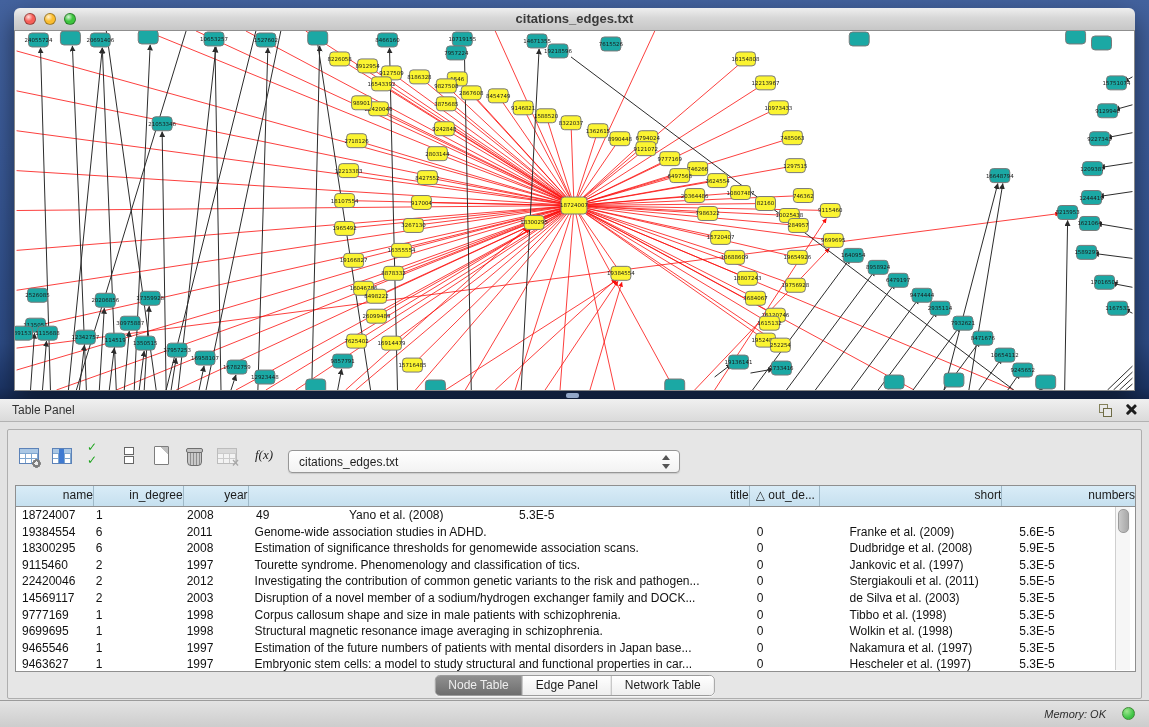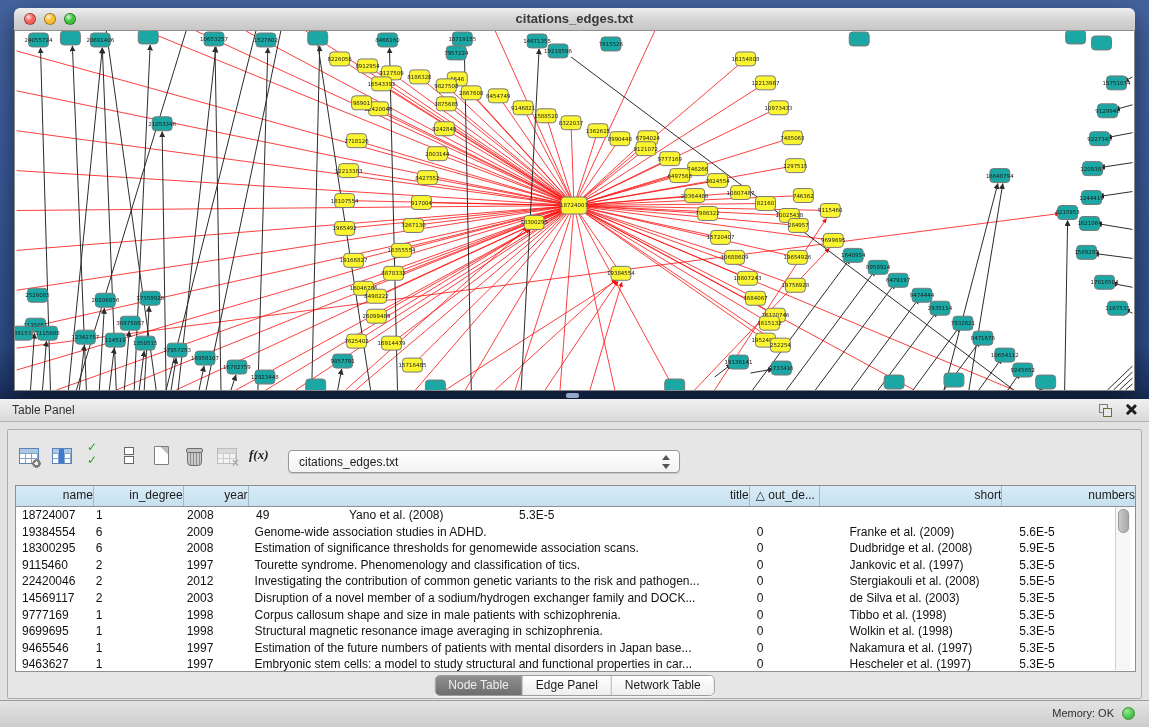--- a/index.html
+++ b/index.html
@@ -64,22 +64,22 @@
     border-radius:2px 2px 4px 4px;
     background:repeating-linear-gradient(90deg,#c9c9c9 0 2px,#8f8f8f 2px 3px),linear-gradient(#d8d8d8,#9a9a9a);}
   .trash-icon::after{content:"";left:5px;top:5px;width:15px;height:3px;border:1px solid #6f6f6f;border-radius:2px;background:#c4c4c4;}
   .delete-table-icon{opacity:.55;}
   .delete-table-icon::before{border-color:#9a9a9a;
     background-image:linear-gradient(#cfcfcf 0 4px,transparent 4px),
       repeating-linear-gradient(90deg,transparent 0 5px,#b5b5b5 5px 6px),
       repeating-linear-gradient(0deg,transparent 0 4px,#b5b5b5 4px 5px);}
   .delete-table-icon::after{content:"\00d7";right:1px;bottom:-1px;color:#777;font-size:12px;font-weight:bold;}
   .fx-function-icon{width:30px;}
-  .fx-function-icon span{position:absolute;left:2px;top:4px;
-    font-family:"Liberation Serif","DejaVu Serif",serif;font-style:italic;font-weight:bold;font-size:13px;color:#1e1e1e;}
+  .fx-function-icon span{position:absolute;left:8px;top:4px;
+    font-family:"Liberation Serif","DejaVu Serif",serif;font-style:italic;font-weight:normal;font-size:13px;color:#1e1e1e;}
   
   .combo{position:absolute;left:288px;top:51px;width:392px;height:23px;box-sizing:border-box;
     border:1px solid #969696;border-radius:4px;background:linear-gradient(180deg,#ffffff,#f2f2f2);
     box-shadow:0 1px 1px rgba(0,0,0,.12);cursor:pointer;}
   .combo-val{position:absolute;left:10px;top:4px;font-size:12px;color:#1e1e1e;}
   .stepper{position:absolute;right:8px;top:4px;width:10px;height:14px;}
   .stepper::before{content:"";position:absolute;left:1px;top:0;border-left:4px solid transparent;
     border-right:4px solid transparent;border-bottom:5px solid #555;}
   .stepper::after{content:"";position:absolute;left:1px;bottom:0;border-left:4px solid transparent;
     border-right:4px solid transparent;border-top:5px solid #555;}
@@ -106,21 +106,21 @@
   .tabs{position:absolute;left:50%;top:276px;transform:translateX(-50%);display:flex;
     border:1px solid #9c9c9c;border-radius:5px;overflow:hidden;
     box-shadow:0 1px 0 rgba(255,255,255,.6);}
   .seg{padding:2px 13px 3px 13px;font-size:12px;color:#1c1c1c;
     background:linear-gradient(180deg,#ffffff,#eeeeee);border-right:1px solid #b3b3b3;cursor:pointer;}
   .seg:last-child{border-right:none;}
   .seg.sel{background:linear-gradient(180deg,#909090,#6e6e6e);color:#efefef;}
   
   .statusbar{position:absolute;left:0;top:301px;width:1149px;height:27px;
     background:linear-gradient(180deg,#e3e3e3,#cccccc);border-top:1px solid #9b9b9b;}
-  .memory{position:absolute;right:14px;top:6px;display:flex;align-items:flex-start;gap:8px;}
+  .memory{position:absolute;right:14px;top:6px;display:flex;align-items:flex-end;gap:16px;font-style:italic;}
   .memory-label{font-size:11px;color:#2e2e2e;}
   .memory-dot{width:13px;height:13px;border-radius:50%;border:1px solid #3f8a36;box-sizing:border-box;
     background:radial-gradient(circle at 35% 30%,#9fe78f,#3cc344 65%);}
 </style>
 </head>
 <body>
 
 <div id="stage">
   <div class="desktop"></div>
 
@@ -849,21 +849,21 @@
             <div class="td c0">18724007</div>
             <div class="td c1">1</div>
             <div class="td c2">2008</div>
             <div class="td c4">49</div>
             <div class="td c5">Yano et al. (2008)</div>
             <div class="td c6">5.3E-5</div>
           </div>
           <div class="tr">
             <div class="td c0">19384554</div>
             <div class="td c1">6</div>
-            <div class="td c2">2009</div>
+            <div class="td c2">2011</div>
             <div class="td c3">Genome-wide association studies in ADHD.</div>
             <div class="td c4">0</div>
             <div class="td c5">Franke et al. (2009)</div>
             <div class="td c6">5.6E-5</div>
           </div>
           <div class="tr">
             <div class="td c0">18300295</div>
             <div class="td c1">6</div>
             <div class="td c2">2008</div>
             <div class="td c3">Estimation of significance thresholds for genomewide association scans.</div>
@@ -879,21 +879,21 @@
             <div class="td c4">0</div>
             <div class="td c5">Jankovic et al. (1997)</div>
             <div class="td c6">5.3E-5</div>
           </div>
           <div class="tr">
             <div class="td c0">22420046</div>
             <div class="td c1">2</div>
             <div class="td c2">2012</div>
             <div class="td c3">Investigating the contribution of common genetic variants to the risk and pathogen...</div>
             <div class="td c4">0</div>
-            <div class="td c5">Stergiakouli et al. (2008)</div>
+            <div class="td c5">Stergiakouli et al. (2011)</div>
             <div class="td c6">5.5E-5</div>
           </div>
           <div class="tr">
             <div class="td c0">14569117</div>
             <div class="td c1">2</div>
             <div class="td c2">2003</div>
             <div class="td c3">Disruption of a novel member of a sodium/hydrogen exchanger family and DOCK...</div>
             <div class="td c4">0</div>
             <div class="td c5">de Silva et al. (2003)</div>
             <div class="td c6">5.3E-5</div>

